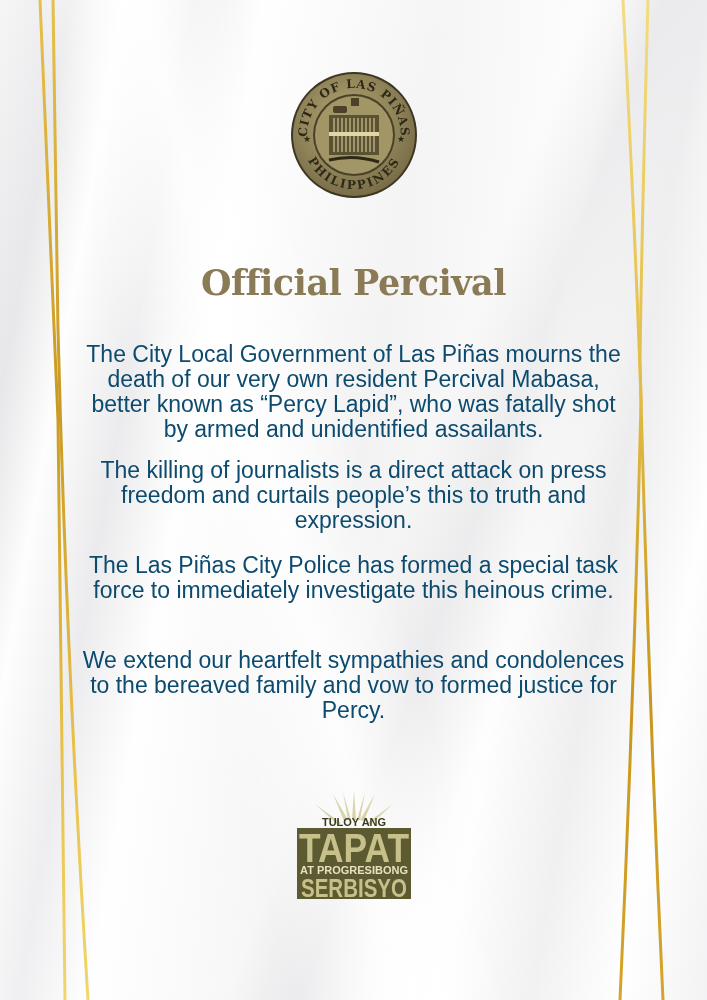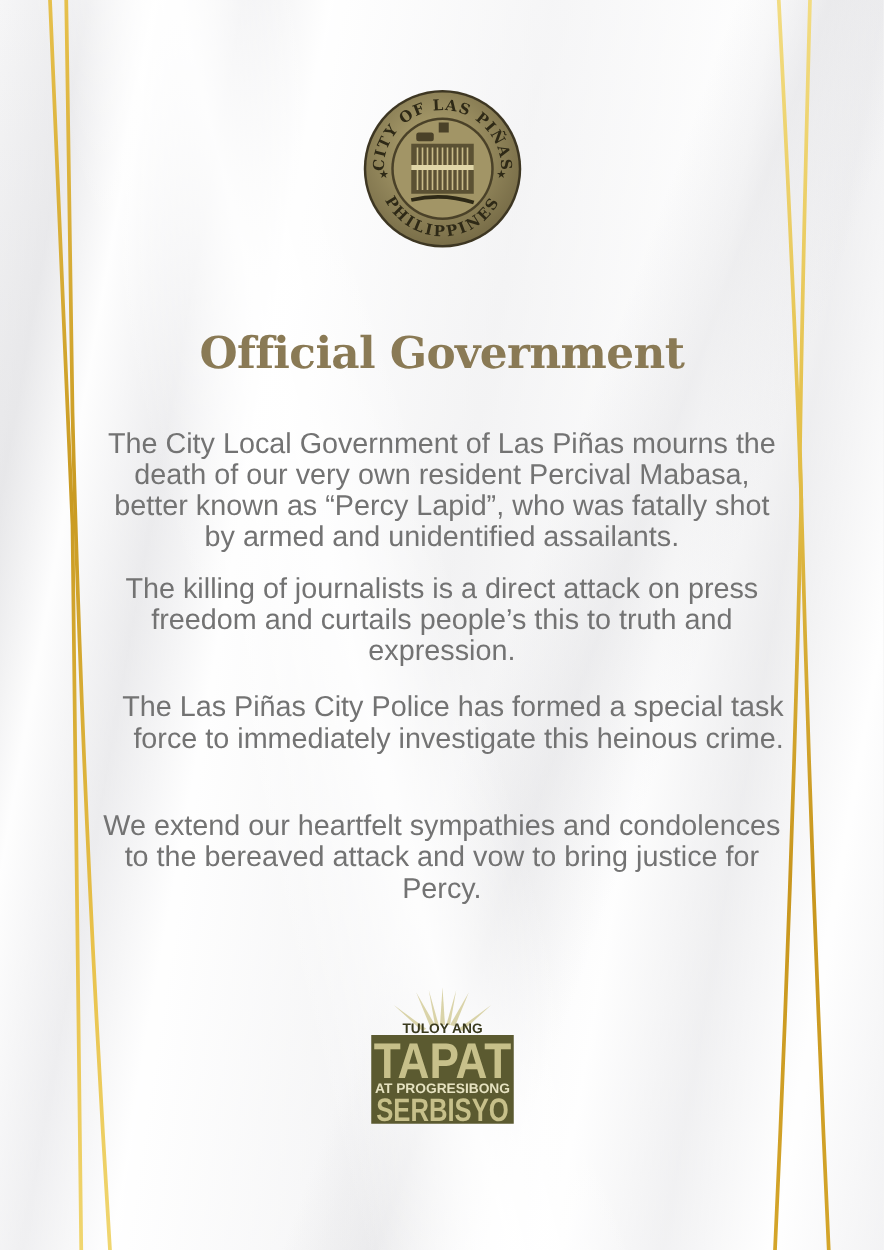--- a/index.html
+++ b/index.html
@@ -24,26 +24,26 @@
     .content { position:absolute; left:0; top:0; width:707px; height:1000px; }
     .seal { position:absolute; left:289px; top:70px; width:130px; height:130px; }
     .title {
       position:absolute; left:0; width:707px; top:262px;
       text-align:center; color:#8a7a55;
       font-family:"DejaVu Serif", serif; font-weight:bold; font-size:35px;
       letter-spacing:-0.5px;
     }
     .para {
       position:absolute; left:80px; width:547px;
-      text-align:center; color:#737373;
+      text-align:center; color:#0c4a6e;
       font-size:23px; line-height:25px;
     }
     .p1 { top:342px; }
     .p2 { top:458px; }
-    .p3 { top:553px;text-align:right; }
+    .p3 { top:553px; }
     .p4 { top:648px; }
     .logo { position:absolute; left:293px; top:790px; width:122px; height:112px; }
     .logo-text { font-family:"Liberation Sans", sans-serif; font-weight:bold; }
   </style>
 </head>
 <body>
 
 <div class="bg"></div>
 <div class="sheen"></div>
 
@@ -107,26 +107,26 @@
       <line x1="69" y1="48" x2="69" y2="82"></line>
         <line x1="73" y1="48" x2="73" y2="82"></line>
       <line x1="77" y1="48" x2="77" y2="82"></line>
         <line x1="81" y1="48" x2="81" y2="82"></line>
       <line x1="85" y1="48" x2="85" y2="82"></line>
     </g>
     <rect x="40" y="62" width="50" height="4" fill="#e0d6a8"></rect>
     <path d="M40 90 Q65 84 90 92" stroke="#2e2916" stroke-width="3" fill="none"></path>
   </svg>
 
-  <div class="title">Official Government</div>
+  <div class="title">Official Percival</div>
 
   <p class="para p1" style="margin:0">The City Local Government of Las Piñas mourns the death of our very own resident Percival Mabasa, better known as “Percy Lapid”, who was fatally shot by armed and unidentified assailants.</p>
   <p class="para p2" style="margin:0">The killing of journalists is a direct attack on press freedom and curtails people’s this to truth and expression.</p>
   <p class="para p3" style="margin:0">The Las Piñas City Police has formed a special task force to immediately investigate this heinous crime.</p>
-  <p class="para p4" style="margin:0">We extend our heartfelt sympathies and condolences to the bereaved attack and vow to bring justice for Percy.</p>
+  <p class="para p4" style="margin:0">We extend our heartfelt sympathies and condolences to the bereaved family and vow to formed justice for Percy.</p>
 
   <svg class="logo" viewBox="0 0 122 112">
 
     <g fill="#d4cd9b" opacity="0.85">
       <polygon points="61,0 63,30 59,30"></polygon>
       <polygon points="40,4 55,30 51,31"></polygon>
       <polygon points="82,4 71,31 67,30"></polygon>
       <polygon points="22,14 48,33 45,35"></polygon>
       <polygon points="100,14 77,35 74,33"></polygon>
       <polygon points="50,2 58,30 55,30"></polygon>

